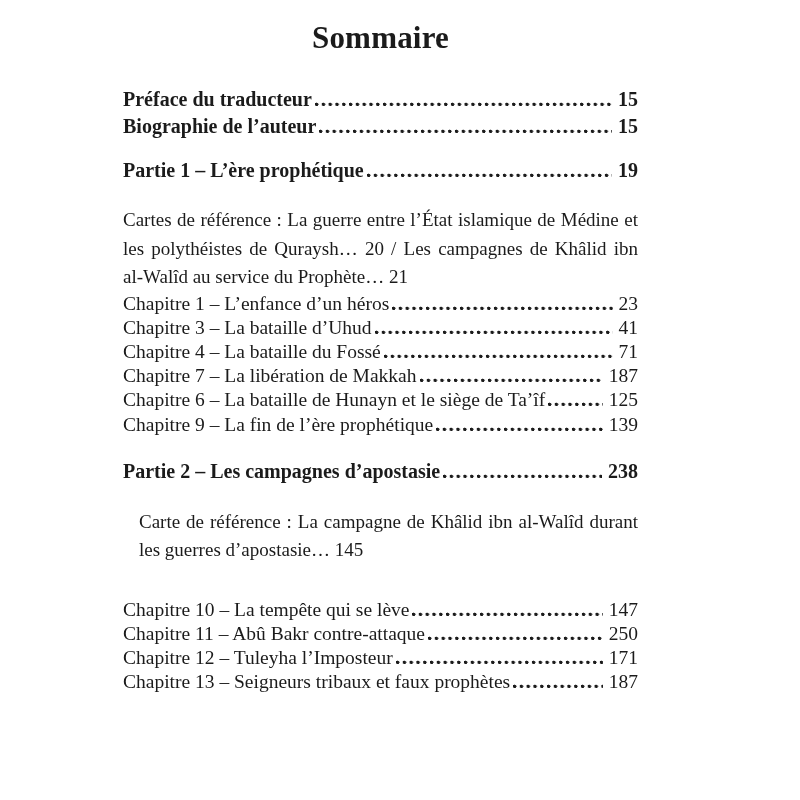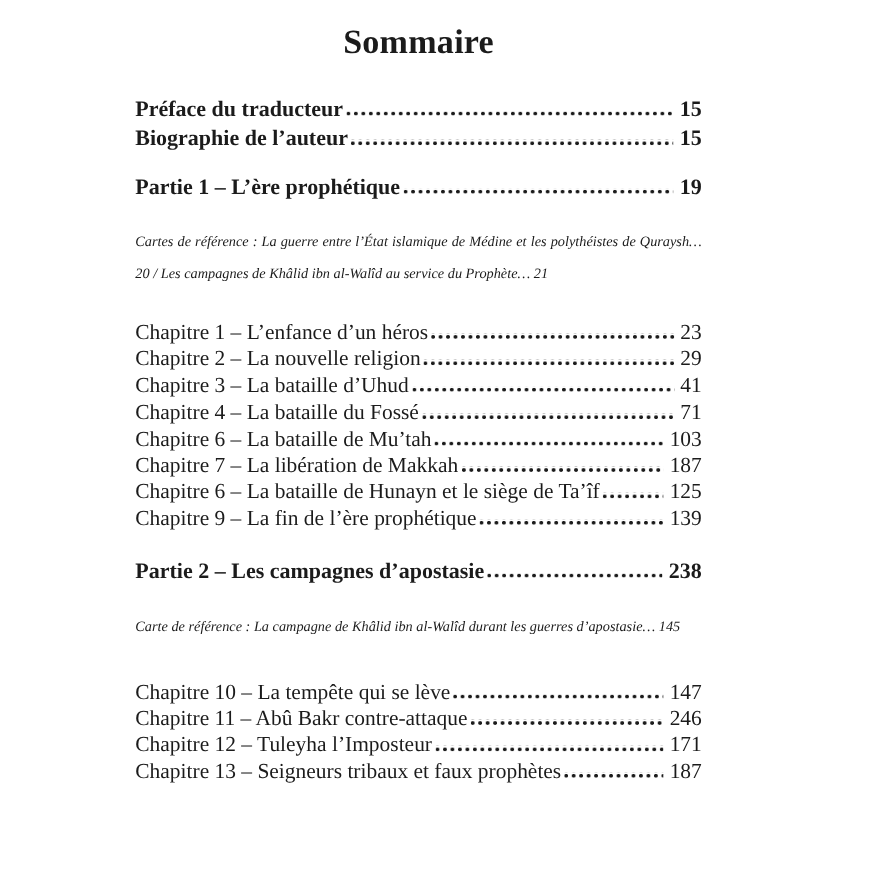--- a/index.html
+++ b/index.html
@@ -47,33 +47,32 @@
     background-image: radial-gradient(circle at 1.7px 3.3px, #1b1b1b 1.55px, rgba(0,0,0,0) 1.95px);
     background-size: 6.8px 5px;
     background-repeat: repeat-x;
     background-position: left bottom;
   }
   .front-matter { margin-top: 30px; }
   .part-heading { margin-top: 17px; text-align: right; }
   .part-heading .toc-row { line-height: 27px; }
   .maps-note {
     margin: 22px 0 0 0;
-    font-style: italic;
-    font-size: 13px;
+    font-size: 19px;
     line-height: 28.5px;
     text-align: justify;
     text-justify: inter-word;
   }
-  .chapter-list { margin-top: 28px; }
+  .chapter-list { margin-top: 0; }
   .chapter-list .toc-row {
     font-size: 19.5px;
     line-height: 24.2px;
   }
   .part-heading.second { margin-top: 21px; }
-  .maps-note.second { margin-top: 23px; line-height: 28px; }
+  .maps-note.second { margin-top: 23px; line-height: 28px; margin-left: 16px; }
   .chapter-list.second { margin-top: 34px; }
 </style>
 </head>
 <body>
 
 <div class="page">
 
   <h1 class="doc-title">Sommaire</h1>
 
   <div class="front-matter">
@@ -99,38 +98,28 @@
 
   <p class="maps-note">Cartes de référence : La guerre entre l’État islamique de Médine et les polythéistes de Quraysh… 20 / Les campagnes de Khâlid ibn al-Walîd au service du Prophète… 21</p>
 
   <div class="chapter-list">
     <div class="toc-row">
       <span class="lbl">Chapitre 1 – L’enfance d’un héros</span>
       <span class="leader"></span>
       <span class="pg">23</span>
     </div>
     <div class="toc-row">
-      <span class="lbl">Chapitre 2 – La nouvelle religion</span>
-      <span class="leader"></span>
-      <span class="pg">29</span>
-    </div>
-    <div class="toc-row">
       <span class="lbl">Chapitre 3 – La bataille d’Uhud</span>
       <span class="leader"></span>
       <span class="pg">41</span>
     </div>
     <div class="toc-row">
       <span class="lbl">Chapitre 4 – La bataille du Fossé</span>
       <span class="leader"></span>
       <span class="pg">71</span>
-    </div>
-    <div class="toc-row">
-      <span class="lbl">Chapitre 6 – La bataille de Mu’tah</span>
-      <span class="leader"></span>
-      <span class="pg">103</span>
     </div>
     <div class="toc-row">
       <span class="lbl">Chapitre 7 – La libération de Makkah</span>
       <span class="leader"></span>
       <span class="pg">187</span>
     </div>
     <div class="toc-row">
       <span class="lbl">Chapitre 6 – La bataille de Hunayn et le siège de Ta’îf</span>
       <span class="leader"></span>
       <span class="pg">125</span>
@@ -154,21 +143,21 @@
 
   <div class="chapter-list second">
     <div class="toc-row">
       <span class="lbl">Chapitre 10 – La tempête qui se lève</span>
       <span class="leader"></span>
       <span class="pg">147</span>
     </div>
     <div class="toc-row">
       <span class="lbl">Chapitre 11 – Abû Bakr contre-attaque</span>
       <span class="leader"></span>
-      <span class="pg">246</span>
+      <span class="pg">250</span>
     </div>
     <div class="toc-row">
       <span class="lbl">Chapitre 12 – Tuleyha l’Imposteur</span>
       <span class="leader"></span>
       <span class="pg">171</span>
     </div>
     <div class="toc-row">
       <span class="lbl">Chapitre 13 – Seigneurs tribaux et faux prophètes</span>
       <span class="leader"></span>
       <span class="pg">187</span>

